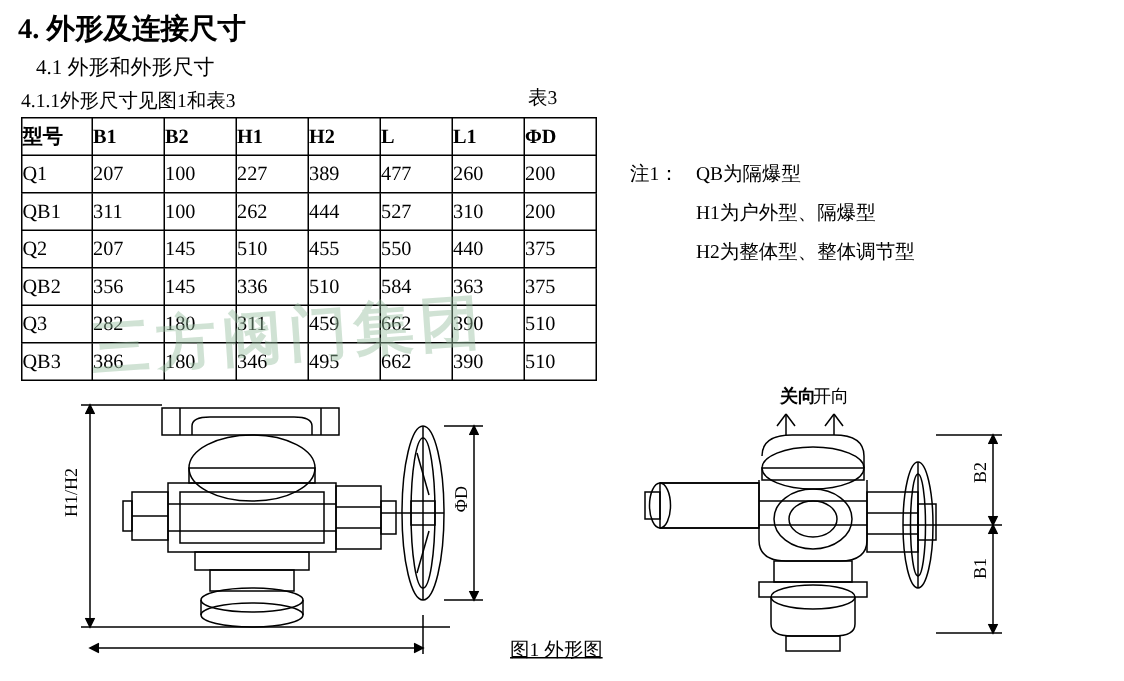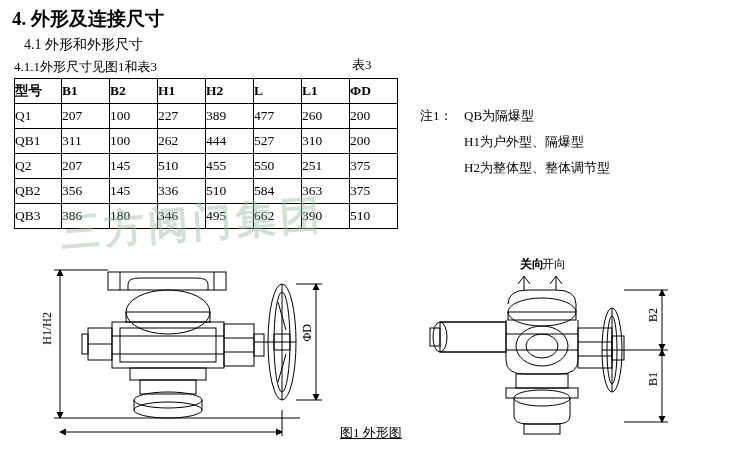--- a/index.html
+++ b/index.html
@@ -174,32 +174,42 @@
         <td>310</td>
         <td>200</td>
       </tr>
       <tr>
         <td>Q2</td>
         <td>207</td>
         <td>145</td>
         <td>510</td>
         <td>455</td>
         <td>550</td>
-        <td>251</td>
+        <td>440</td>
         <td>375</td>
       </tr>
       <tr>
         <td>QB2</td>
         <td>356</td>
         <td>145</td>
         <td>336</td>
         <td>510</td>
         <td>584</td>
         <td>363</td>
         <td>375</td>
+      </tr>
+      <tr>
+        <td>Q3</td>
+        <td>282</td>
+        <td>180</td>
+        <td>311</td>
+        <td>459</td>
+        <td>662</td>
+        <td>390</td>
+        <td>510</td>
       </tr>
       <tr>
         <td>QB3</td>
         <td>386</td>
         <td>180</td>
         <td>346</td>
         <td>495</td>
         <td>662</td>
         <td>390</td>
         <td>510</td>

